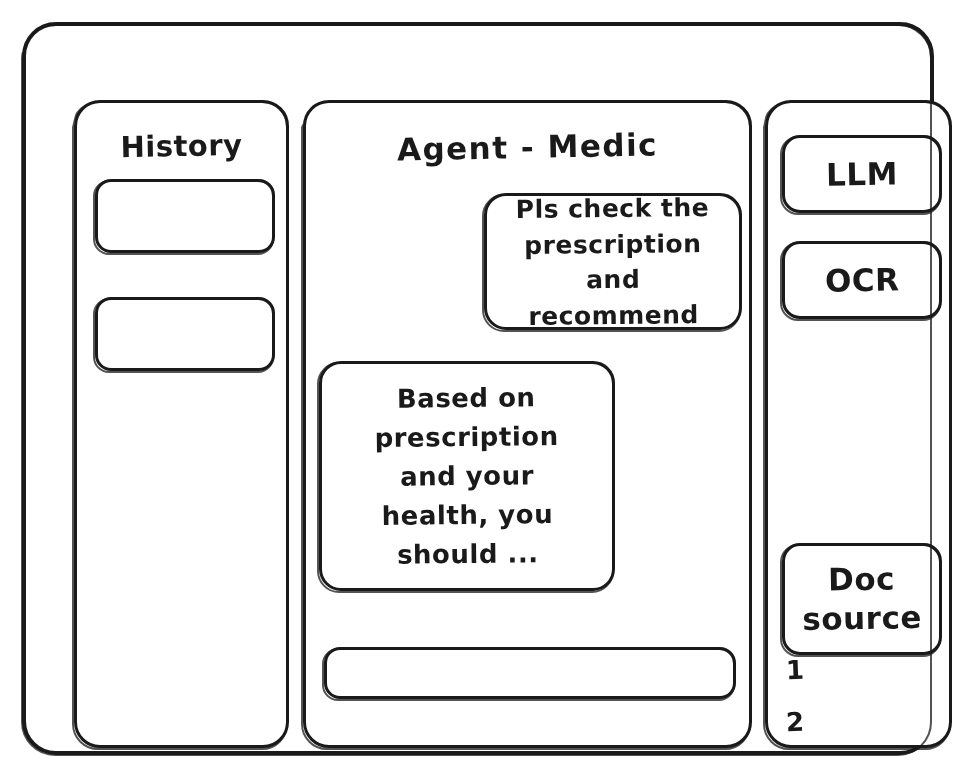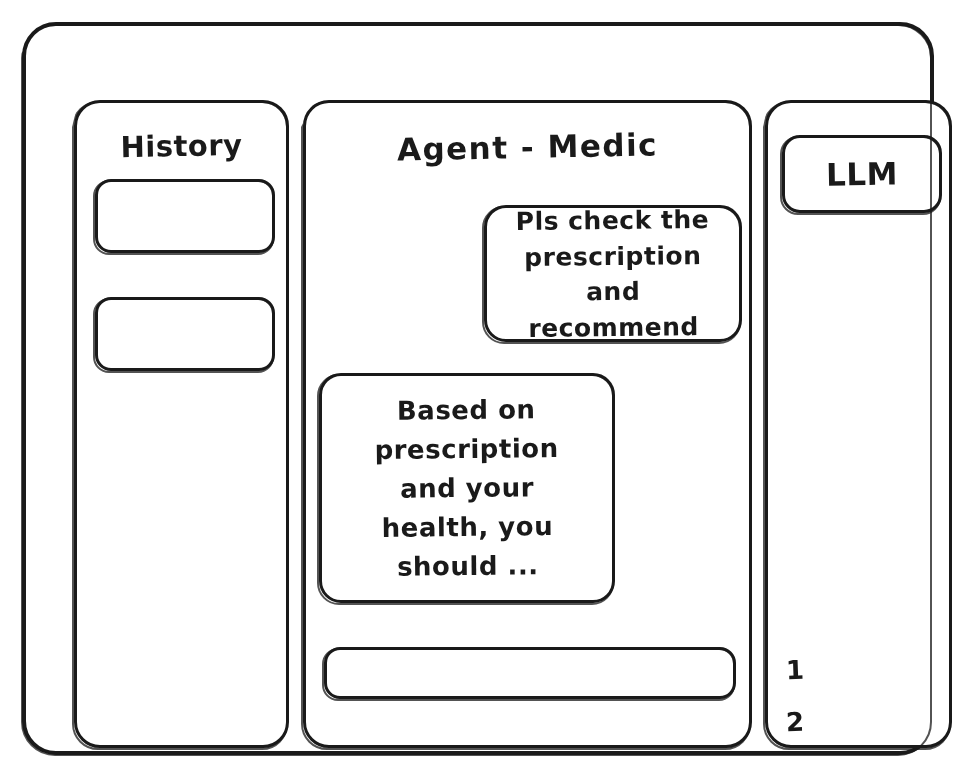--- a/index.html
+++ b/index.html
@@ -100,21 +100,20 @@
   #history-item-1 { top: 194px; }
 
   
   .bubble {
     border-radius: 22px;
     border-width: 3px;
     display: flex;
     align-items: center;
     justify-content: center;
     padding: 10px 14px;
-    margin-top: 12px;
   }
   .bubble-text {
     text-align: center;
     line-height: 1.42;
     font-size: 25px;
     transform: rotate(-.6deg);
     white-space: pre-line;
   }
   #user-bubble {
     left: 178px;
@@ -211,21 +210,28 @@
       <span></span>
     </div>
   </div>
 
   <div class="sketch" id="tools-panel">
 
     <div class="sketch tool-card" id="tool-card-llm">
       <span class="handwritten tool-label">LLM</span>
     </div>
 
-
-
+    <div class="sketch tool-card" id="tool-card-ocr">
+      <span class="handwritten tool-label">OCR</span>
+    </div>
+
+
+    <div class="sketch tool-card" id="tool-card-doc">
+      <span class="handwritten tool-label">Doc
+source</span>
+    </div>
 
     <div class="handwritten doc-item" id="doc-item-0">1</div>
 
     <div class="handwritten doc-item" id="doc-item-1">2</div>
   </div>
 
 </div>
 
 </body></html>

